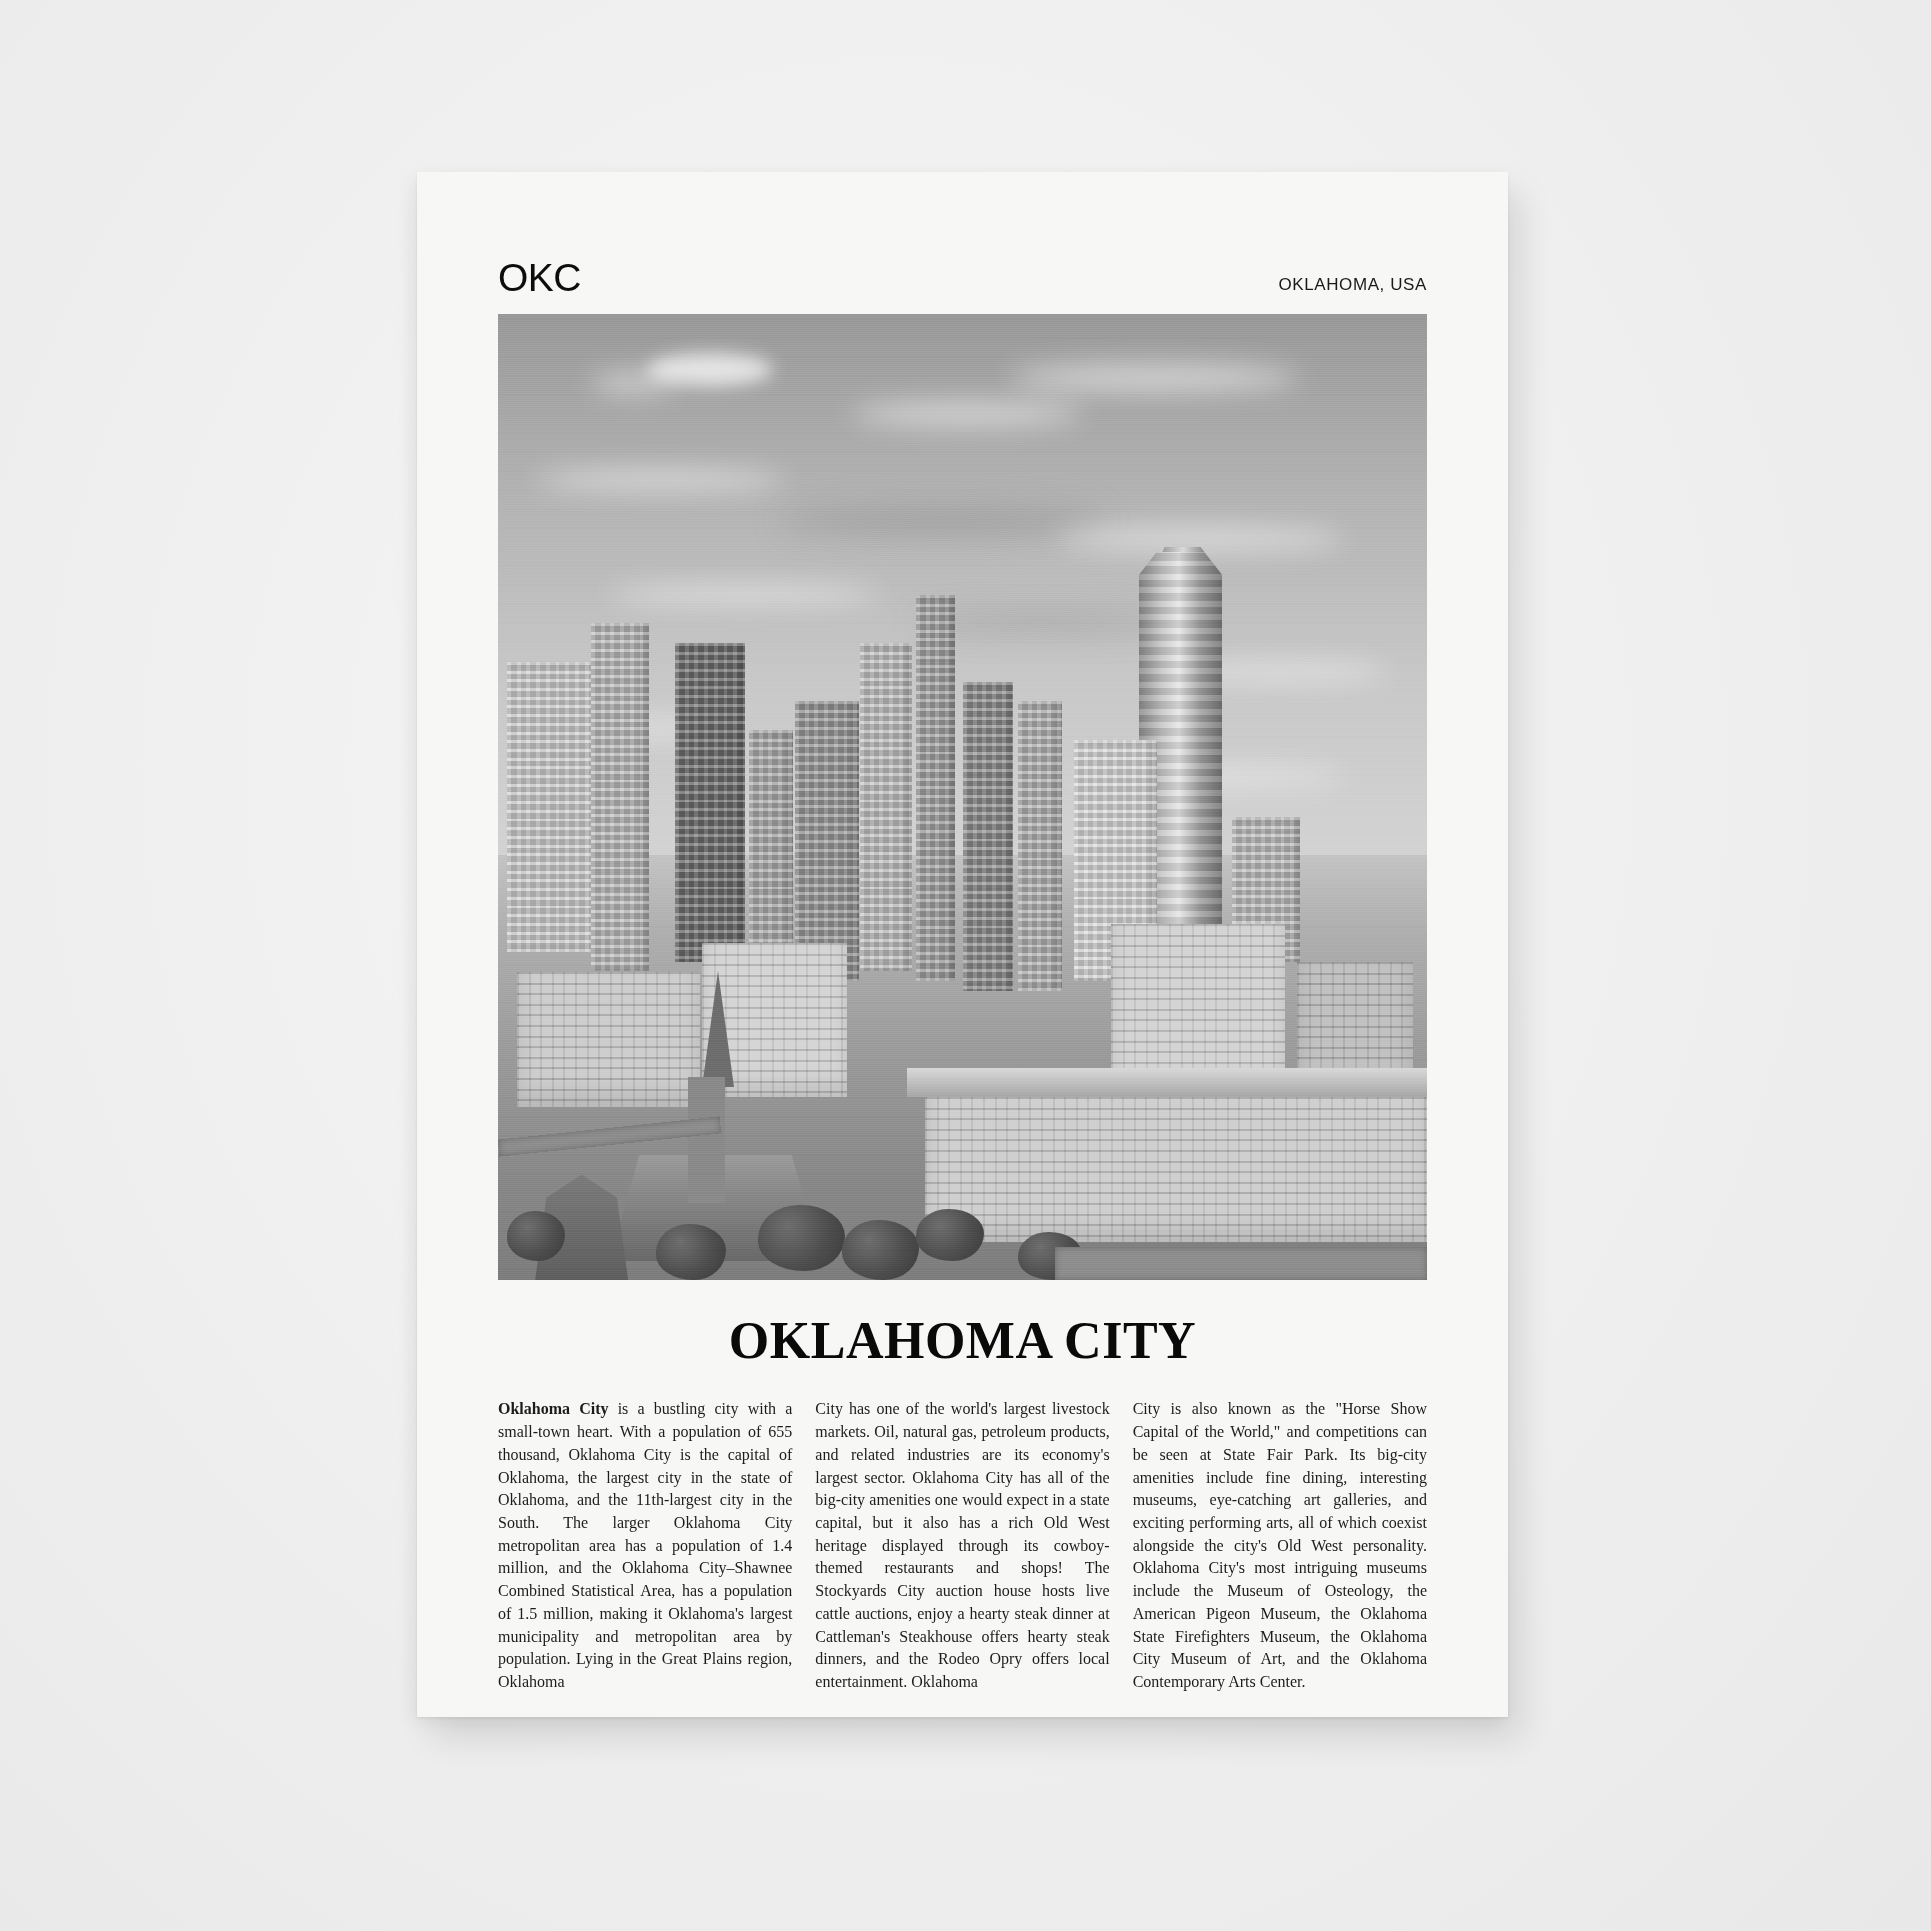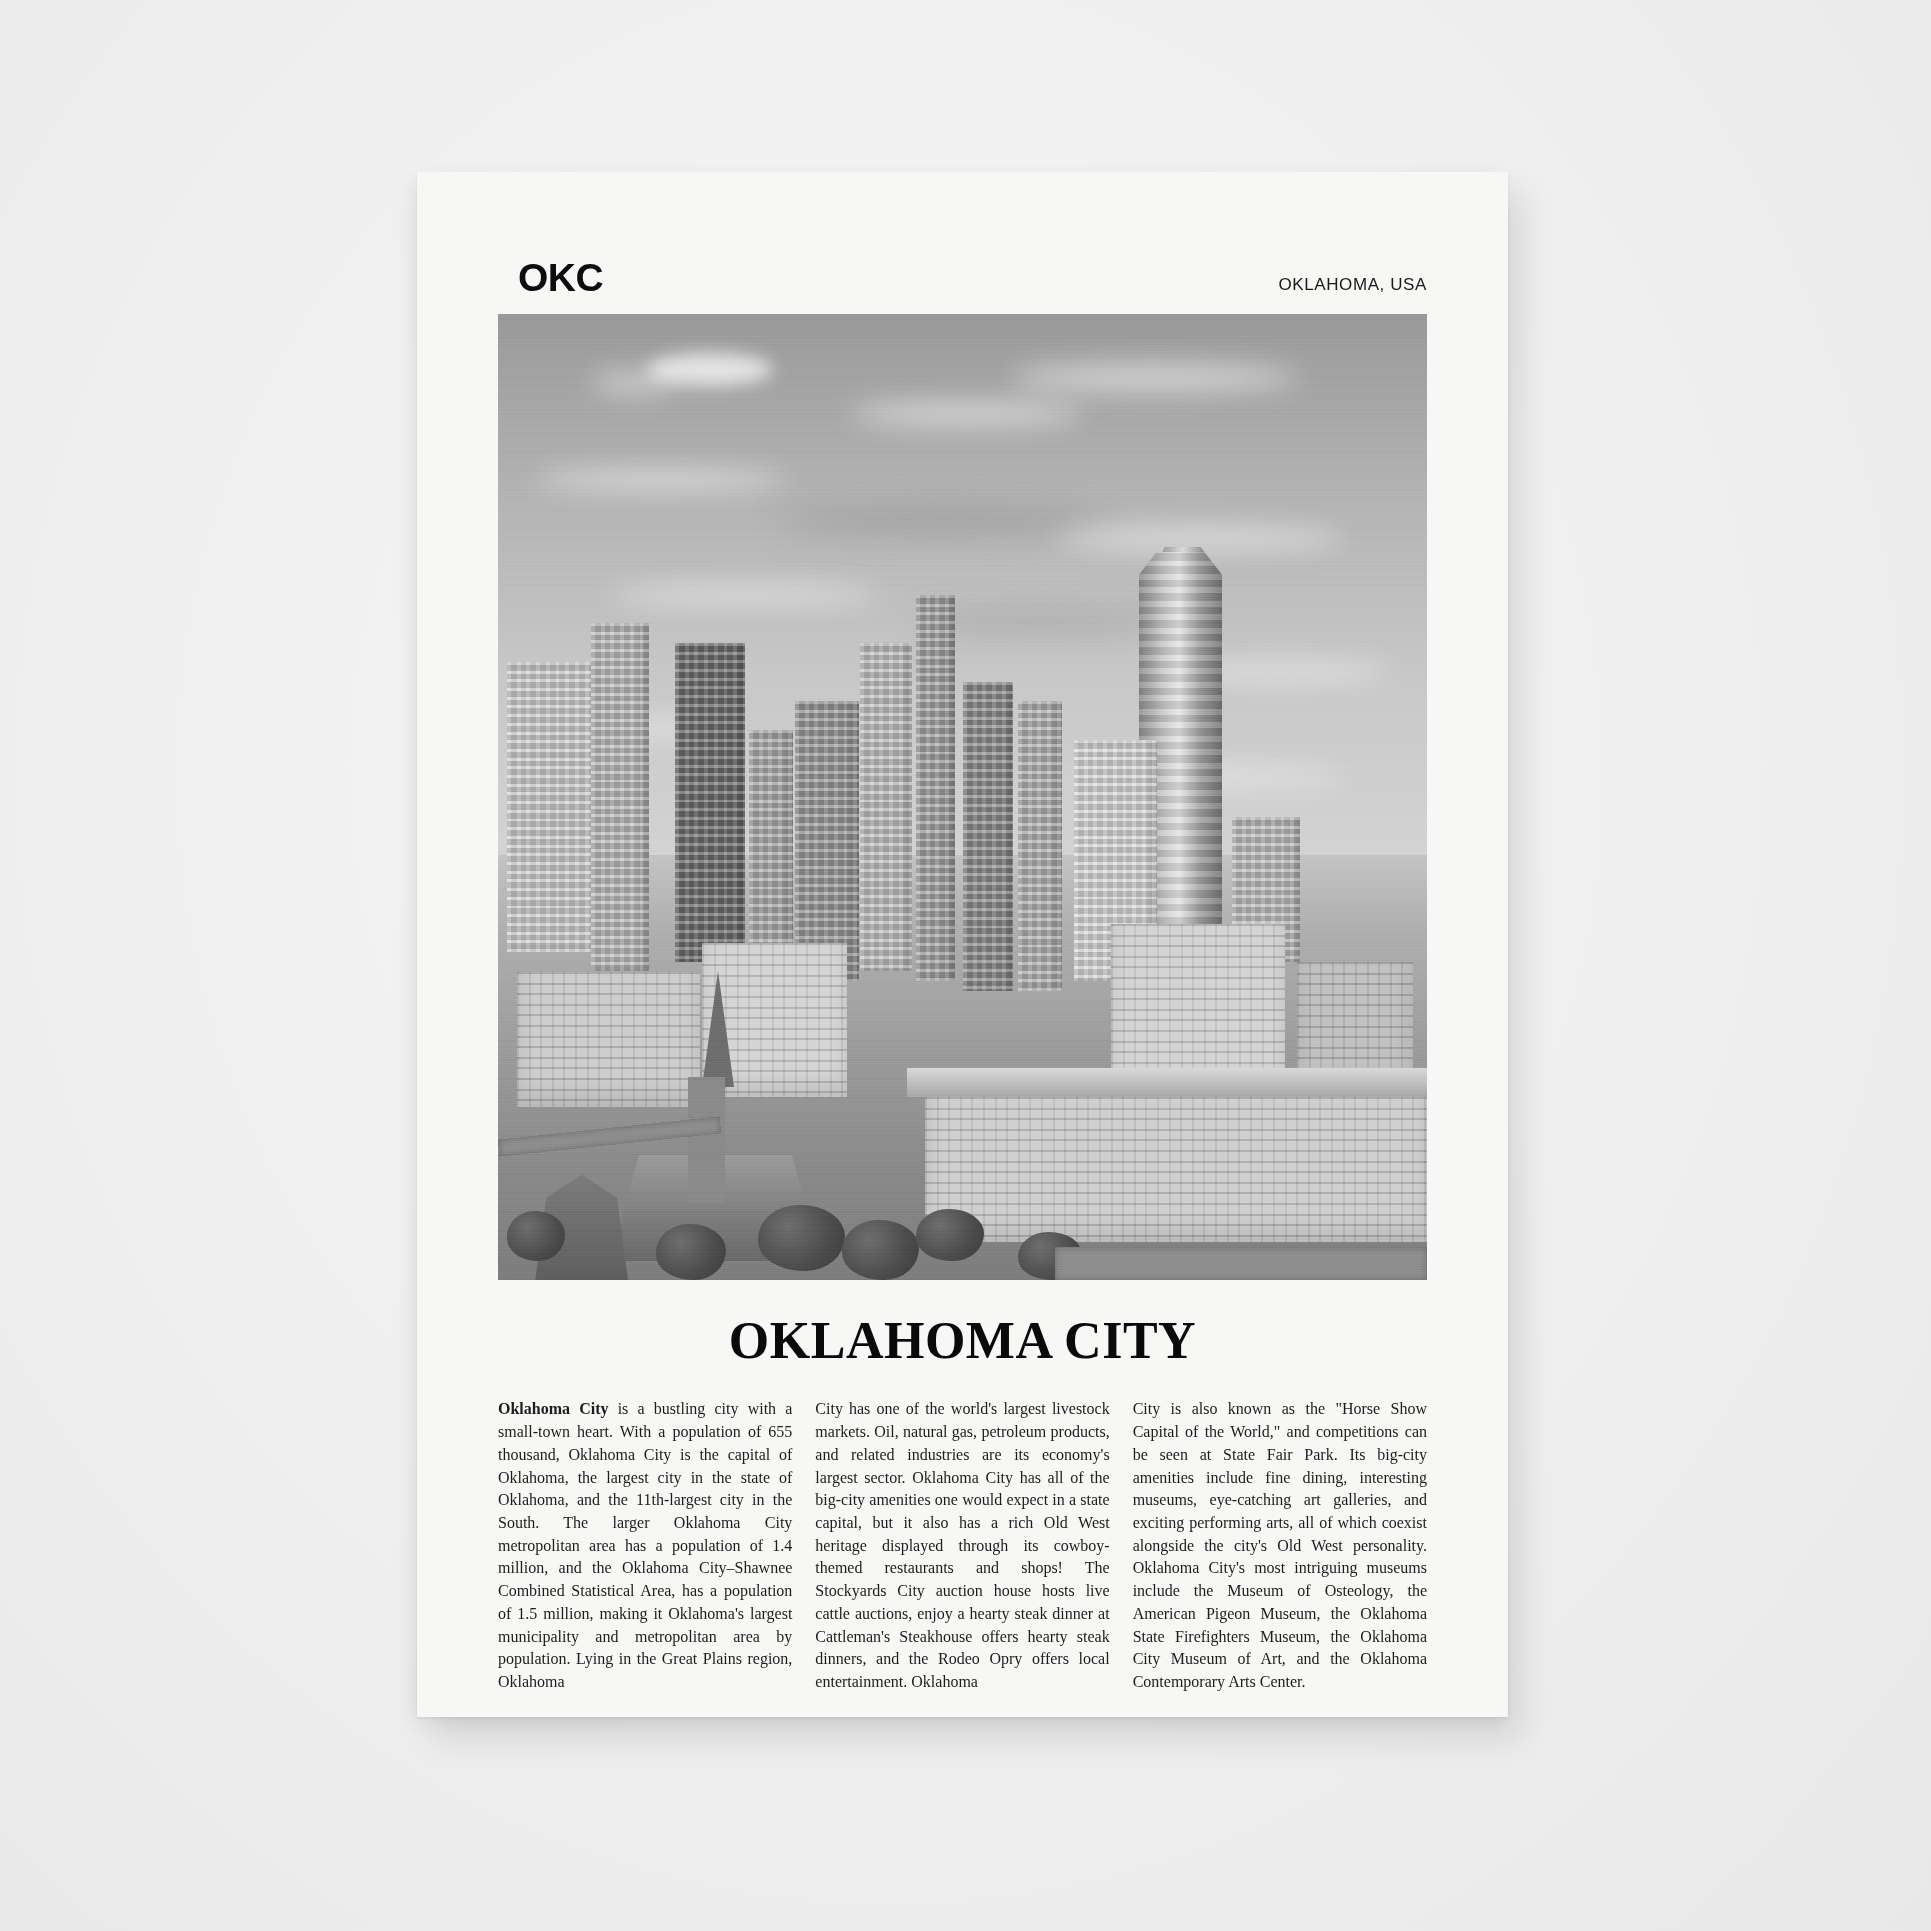--- a/index.html
+++ b/index.html
@@ -53,26 +53,25 @@
   .header {
     position: relative;
     height: 44px;
     display: flex;
     align-items: flex-end;
     justify-content: space-between;
   }
 
   .brand {
     font-family: "Liberation Sans", sans-serif;
-    font-weight: bold;
+    font-weight: normal;
     font-size: 39px;
     letter-spacing: -0.5px;
     color: #0d0d0d;
     line-height: 1;
-    margin-left: 20px;
   }
 
   .region {
     font-family: "Liberation Sans", sans-serif;
     font-size: 17px;
     letter-spacing: 0.6px;
     color: #1a1a1a;
     line-height: 1;
     padding-bottom: 3.9px;
   }

